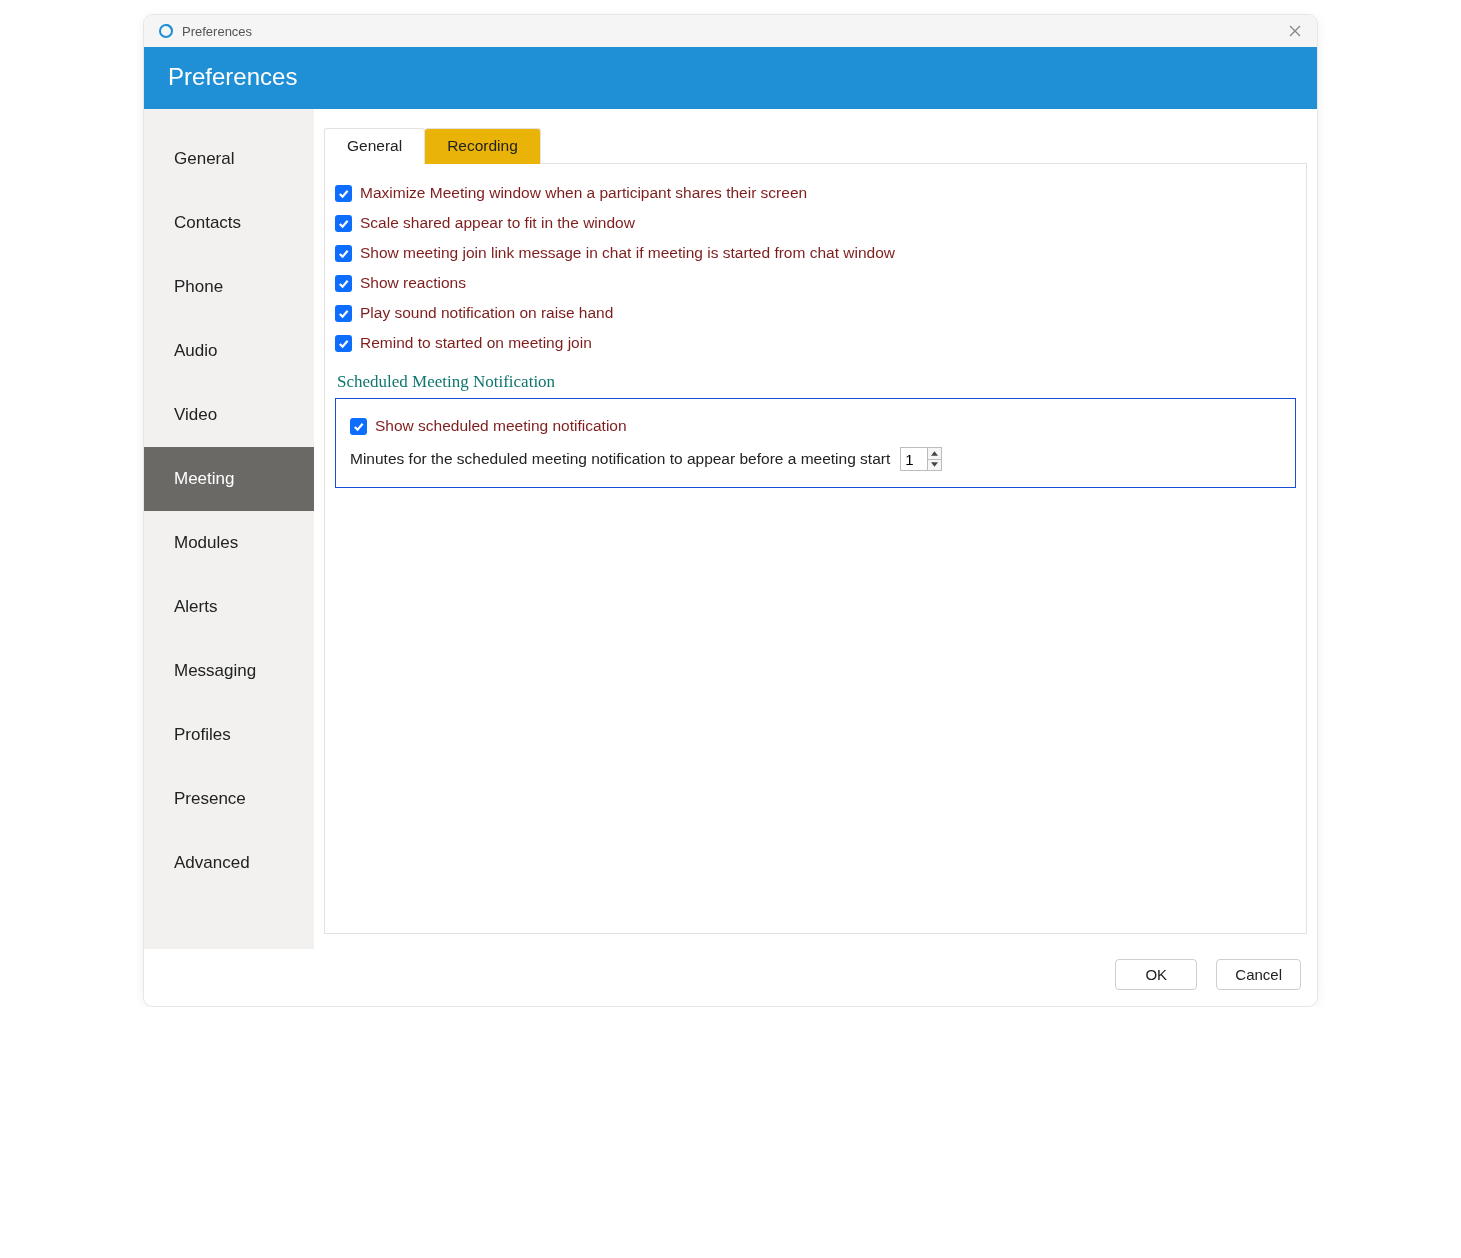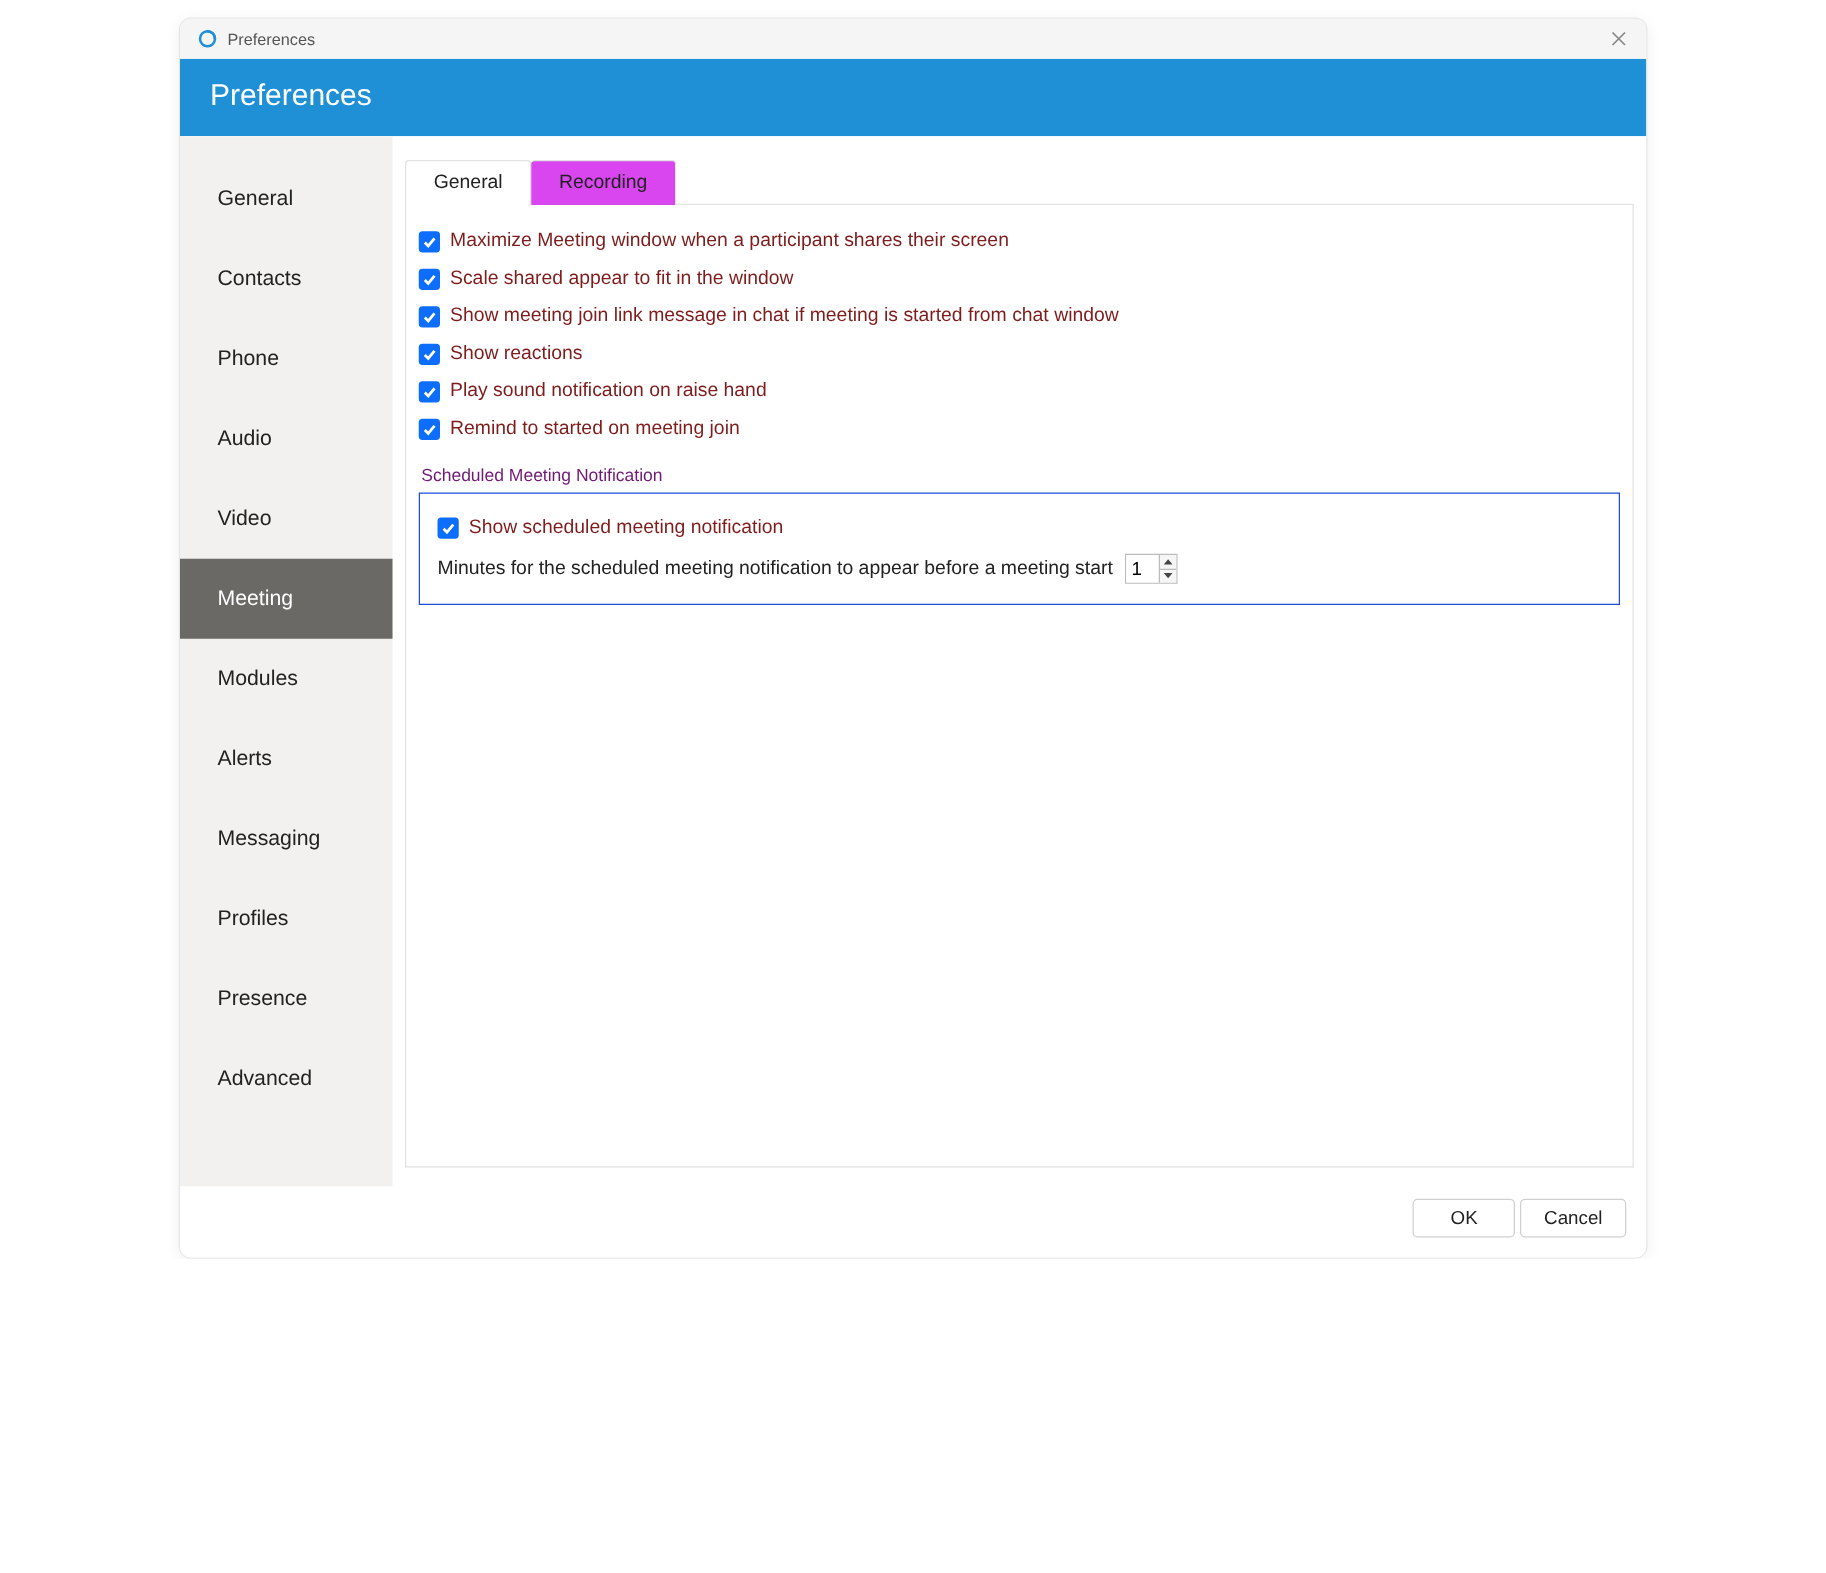--- a/index.html
+++ b/index.html
@@ -95,21 +95,21 @@
     top: 1px;
     background: transparent;
     border-top-left-radius: 3px;
     border-top-right-radius: 3px;
   }
   .tab.active {
     background: #fff;
     border-color: #e2e2e2;
   }
   .tab.inactive {
-    background: #d946ef;
+    background: #eab308;
     border-color: #e2e2e2;
     border-left: none;
   }
   .tab-panel {
     border: 1px solid #e2e2e2;
     border-top: none;
     padding: 14px 10px 30px 10px;
     min-height: 770px;
   }
   .check-row {
@@ -127,23 +127,24 @@
     background: #0d6efd;
     display: inline-flex;
     align-items: center; justify-content: center;
     flex-shrink: 0;
     cursor: pointer;
   }
   .checkbox svg { width: 11px; height: 11px; stroke: #fff; stroke-width: 2.4; fill: none; }
   .group-label {
     margin-top: 14px;
     margin-bottom: 6px;
-    font-size: 14px;
-    color: #701a75;
+    font-size: 17px;
+    color: #0f766e;
     padding-left: 2px;
+    font-family: Liberation Serif, serif;
   }
   .group-box {
     border: 1px solid #1d4ed8;
     padding: 12px 14px 16px 14px;
   }
   .minutes-row {
     display: flex;
     align-items: center;
     gap: 10px;
     padding: 6px 0 0 0;
@@ -176,21 +177,21 @@
     align-items: center;
     justify-content: center;
     cursor: pointer;
     background: #f5f5f5;
   }
   .spinner .arrow:first-child { border-bottom: 1px solid #bcbcbc; }
   .spinner .arrow svg { width: 7px; height: 5px; fill: #444; }
   .footer {
     display: flex;
     justify-content: flex-end;
-    gap: 4px;
+    gap: 19px;
     padding: 10px 16px 16px 0;
     background: #fff;
   }
   .btn {
     min-width: 82px;
     padding: 6px 18px;
     font-size: 15px;
     border: 1px solid #cfcfcf;
     border-radius: 4px;
     background: #fff;

